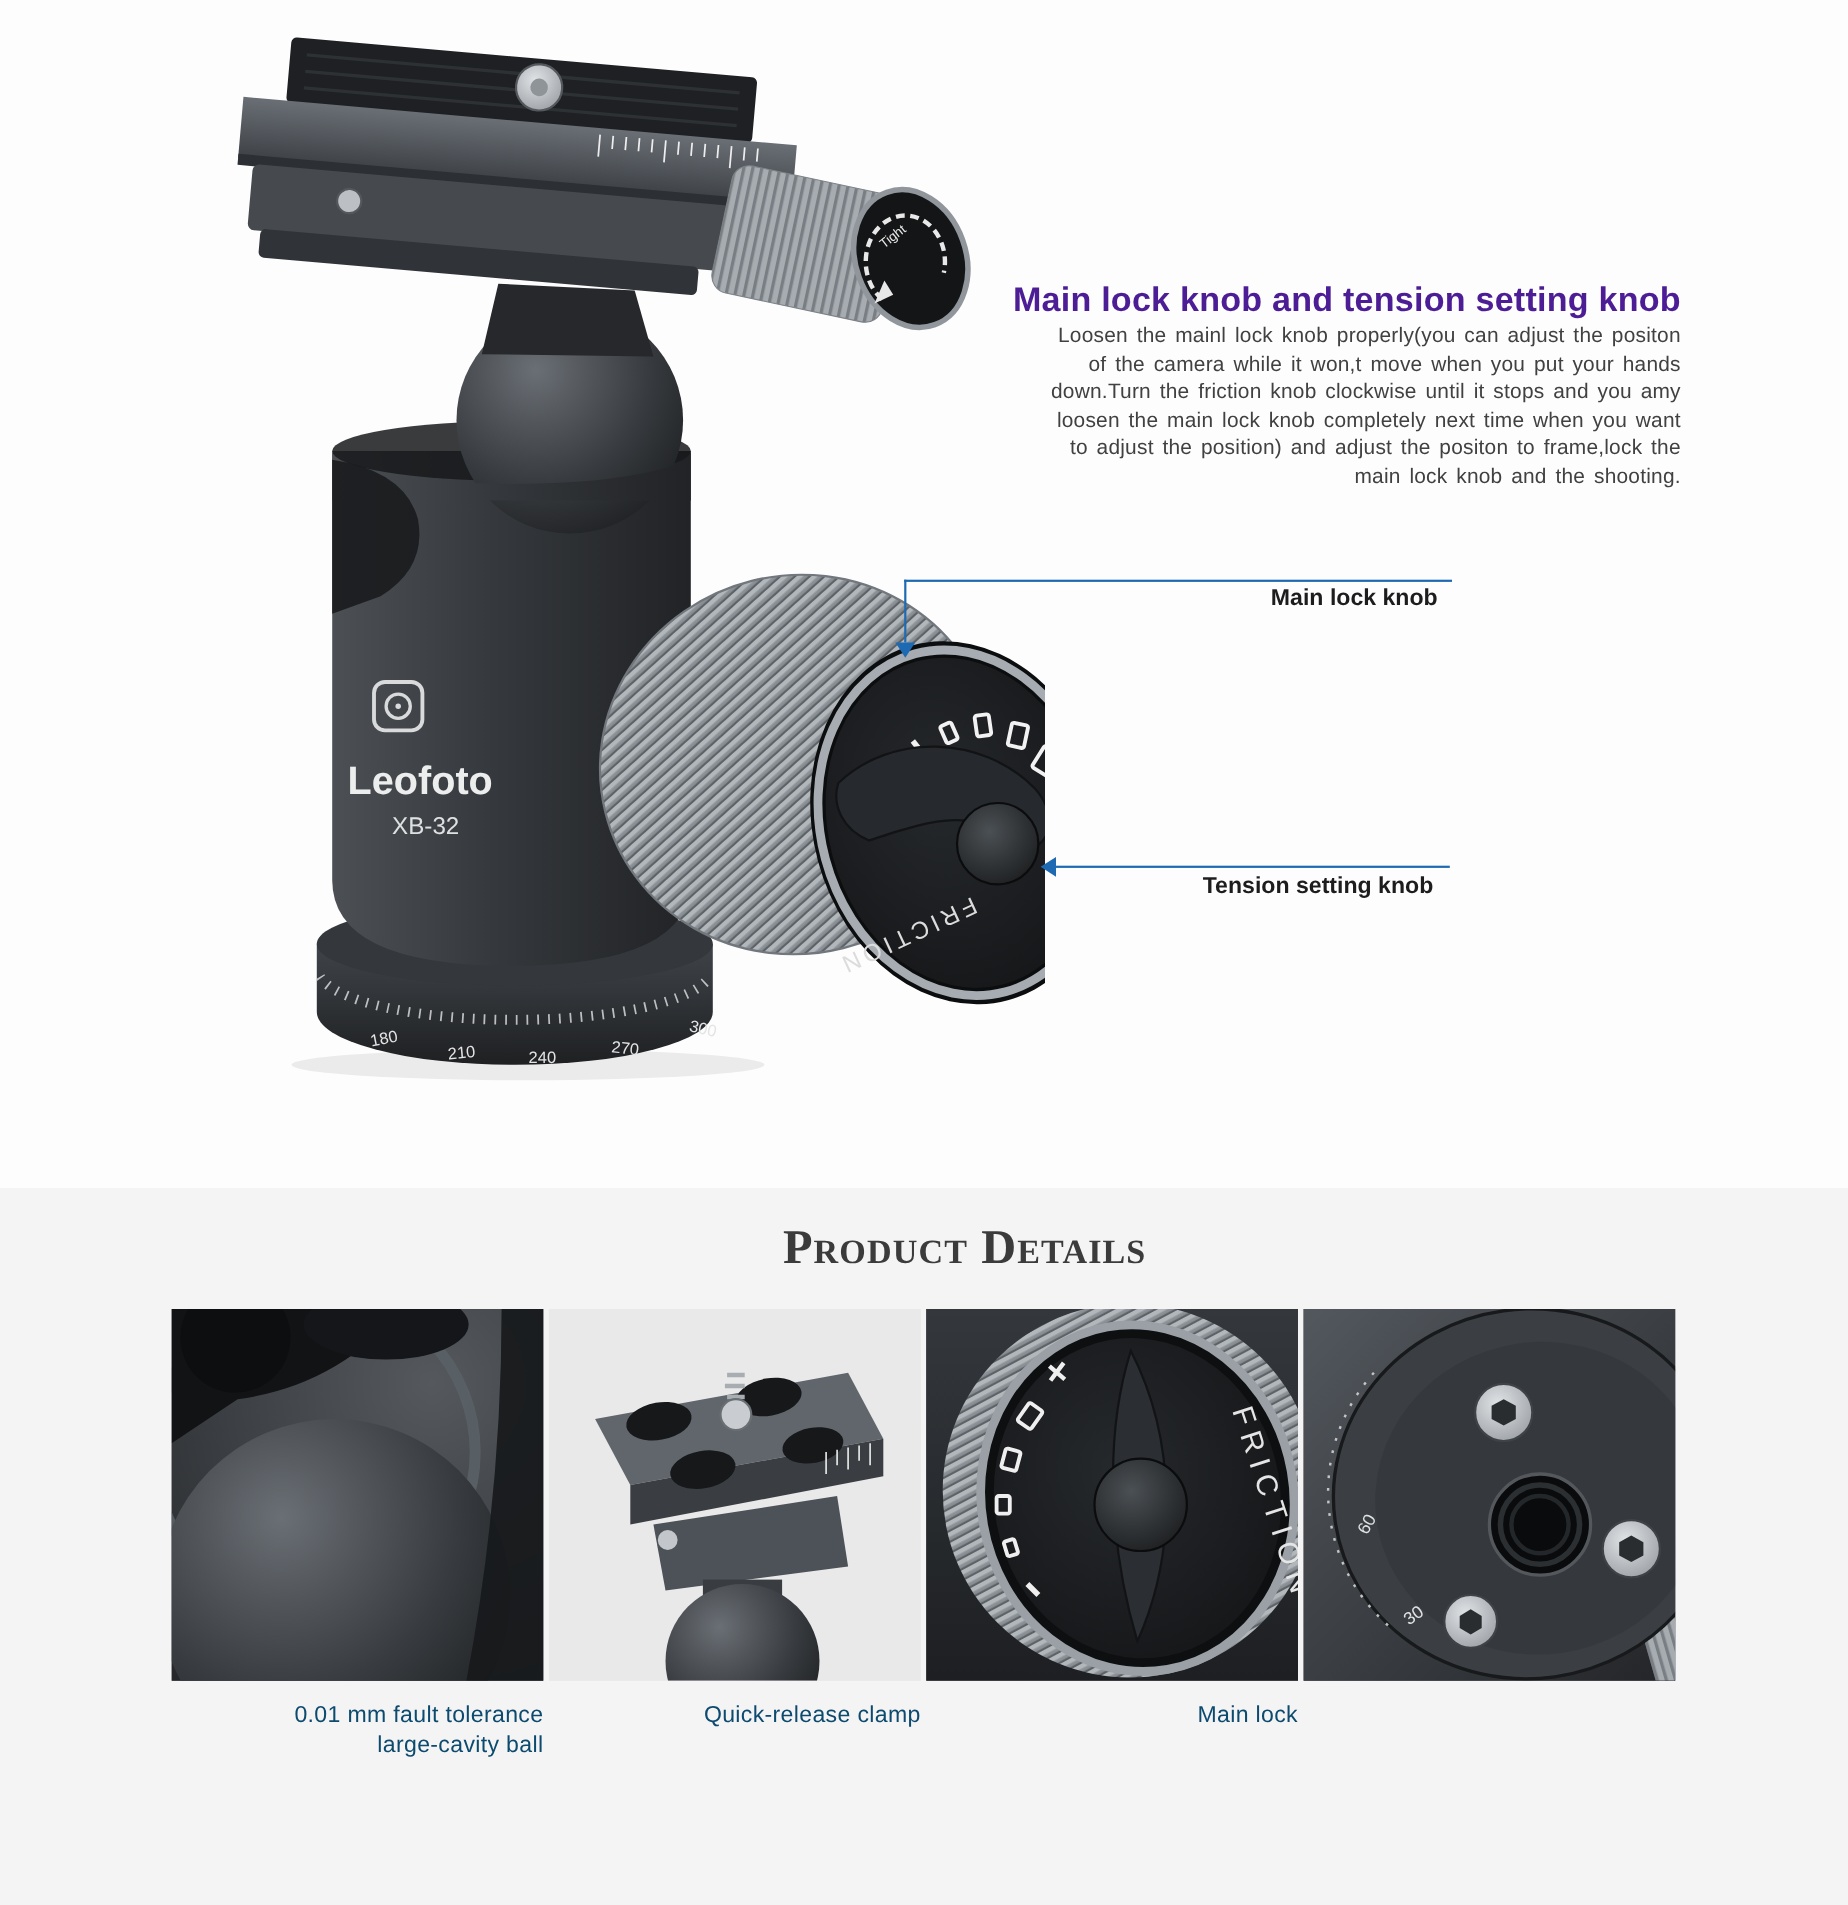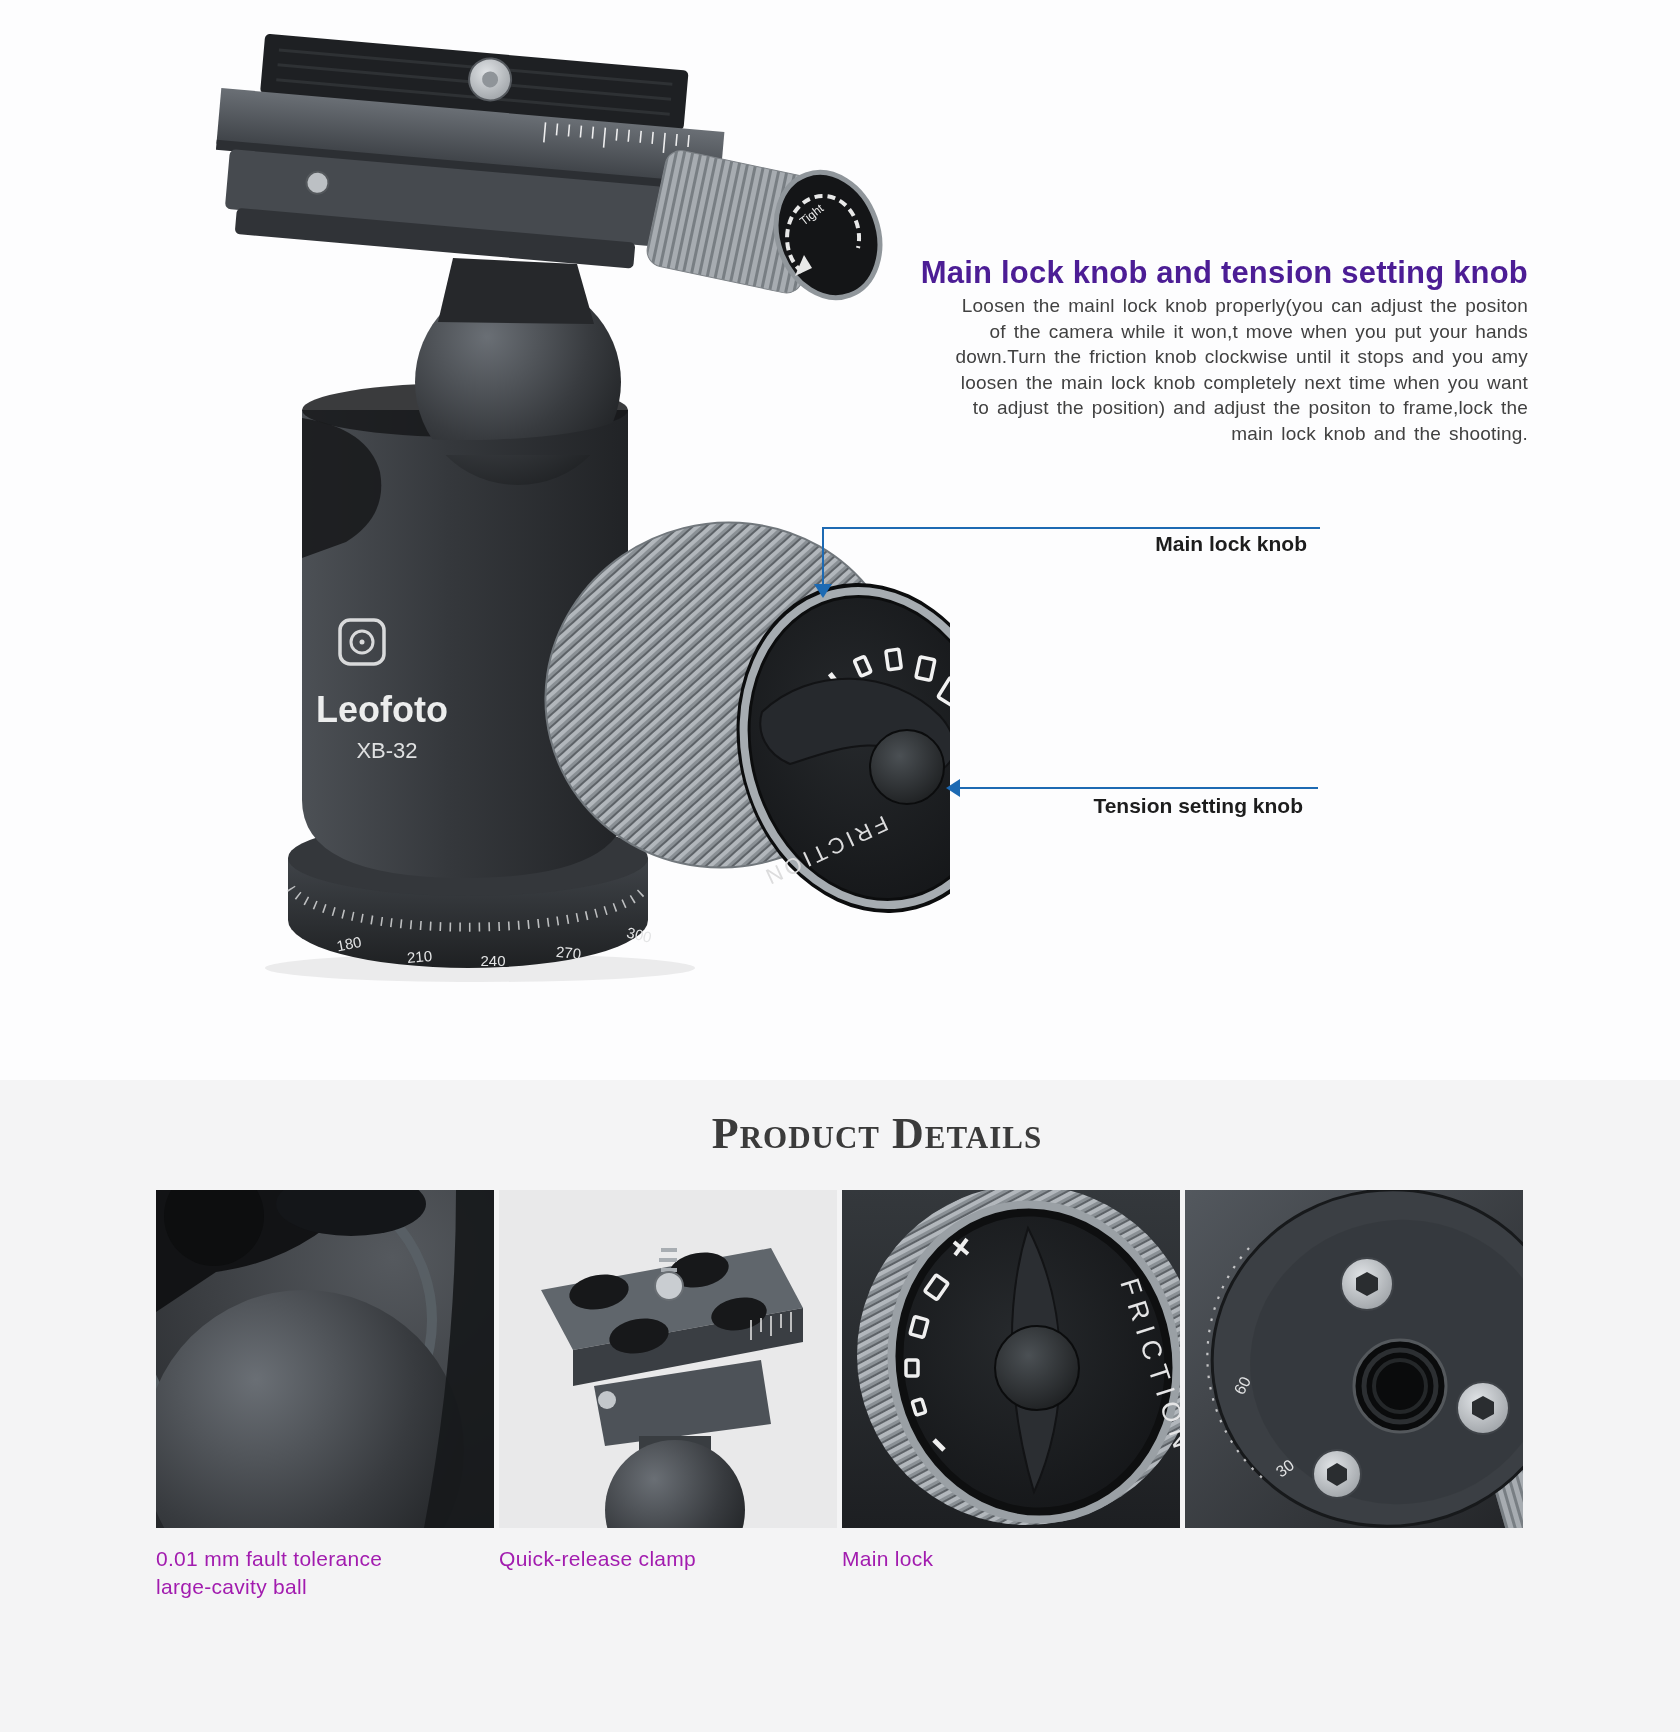--- a/index.html
+++ b/index.html
@@ -20,21 +20,21 @@
               border-bottom:9px solid transparent;border-right:14px solid #1d6ab3;}
   
   .details-band{position:absolute;left:0;top:1080px;width:1680px;height:652px;background:#f4f4f5;}
   .details-heading{position:absolute;top:1108px;left:0;width:1680px;text-align:center;
                    font-family:"Liberation Serif",serif;font-variant:small-caps;font-weight:600;
                    font-size:44px;color:#3b3b3b;letter-spacing:1px;padding-left:37px;}
   .tiles{position:absolute;left:156px;top:1190px;width:1368px;display:flex;gap:5px;}
   .tile{width:338px;height:338px;overflow:hidden;background:#2c2f33;}
   .tile svg{display:block;}
   .captions{position:absolute;left:156px;top:1545px;width:1368px;display:flex;gap:5px;}
-  .caption{width:338px;text-align:left;font-size:21px;line-height:28px;color:#a21caf;letter-spacing:.3px;}
+  .caption{width:338px;text-align:right;font-size:21px;line-height:28px;color:#0c4a6e;letter-spacing:.3px;}
 </style>
 </head>
 <body>
 
 <div class="page">
 
   <svg class="abs" style="left:150px;top:10px;" width="800" height="990" viewBox="0 0 800 990">
     <defs>
       <radialGradient id="gBall" cx="0.35" cy="0.28" r="0.9">
         <stop offset="0" stop-color="#6a6f75"></stop>

